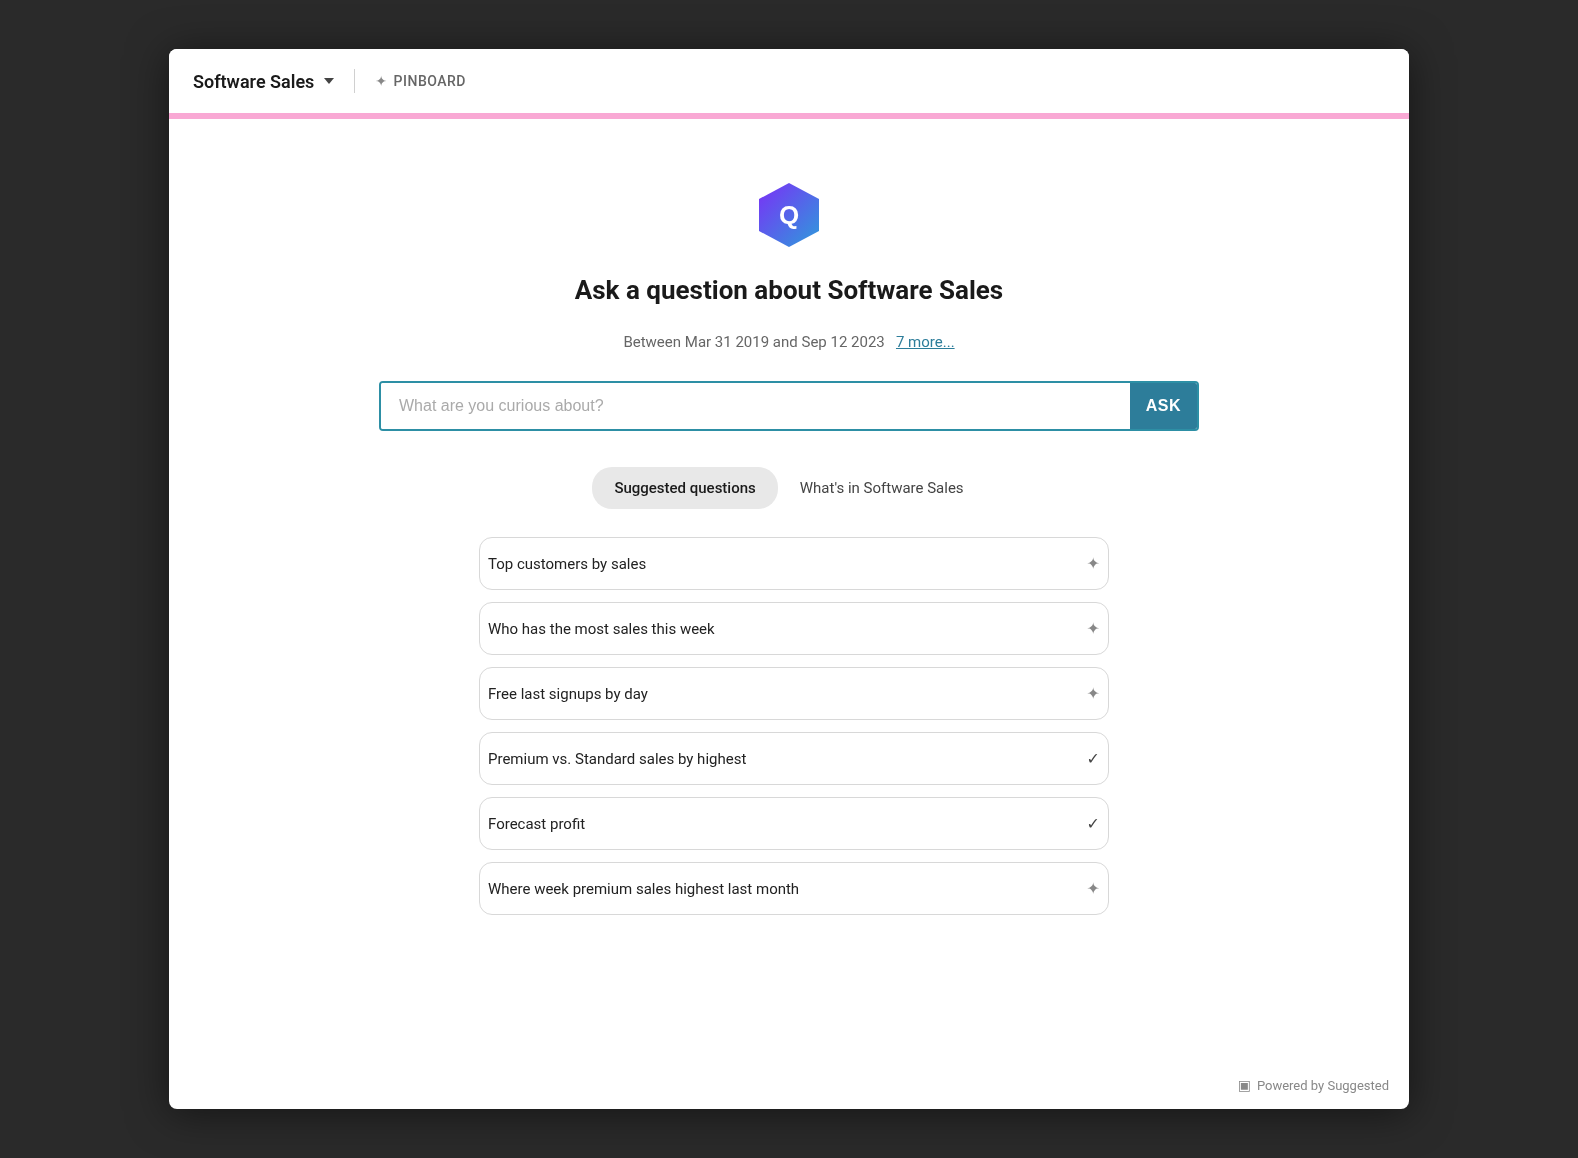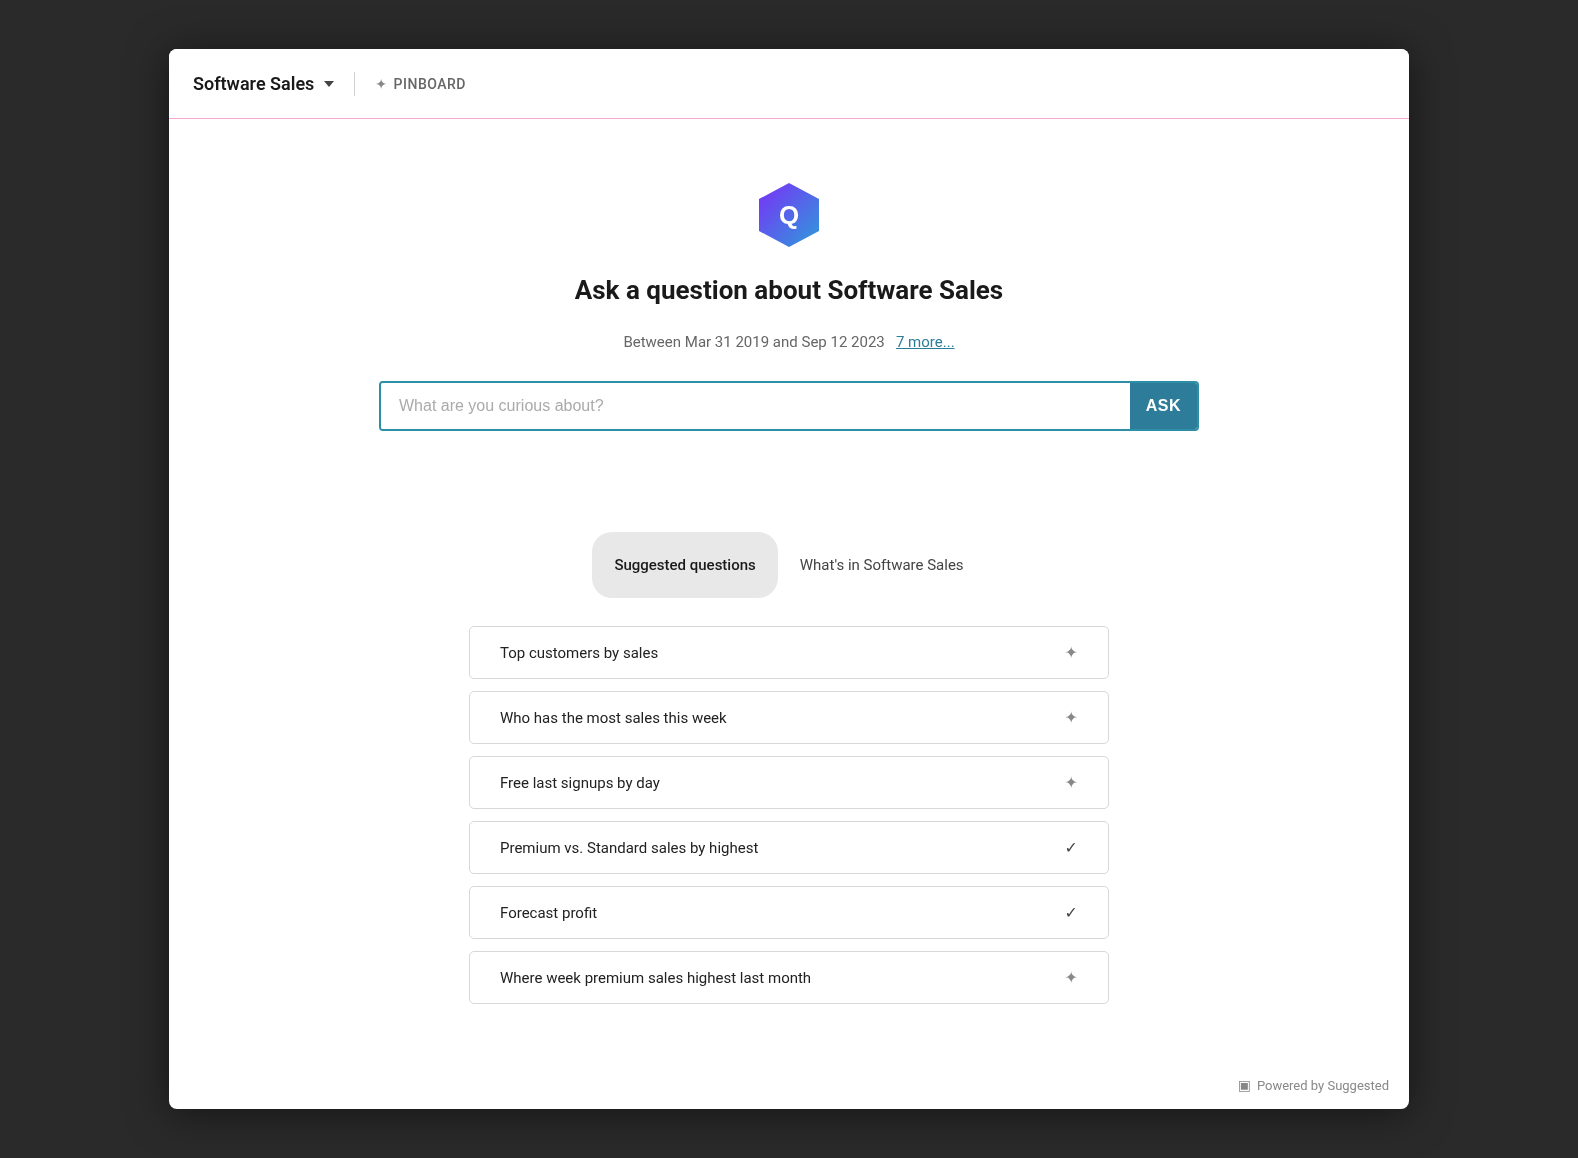--- a/index.html
+++ b/index.html
@@ -25,21 +25,21 @@
       overflow: hidden;
       display: flex;
       flex-direction: column;
       box-shadow: 0 4px 40px rgba(0,0,0,0.5);
     }
 
     .topbar {
       display: flex;
       align-items: center;
       padding: 16px 24px;
-      border-bottom: 1px solid #f9a8d4;
+      border-bottom: 6px solid #f9a8d4;
       background: #ffffff;
       height: 70px;
     }
 
     .topbar-title {
       display: flex;
       align-items: center;
       font-size: 18px;
       font-weight: 600;
       color: #1a1a1a;
@@ -104,21 +104,21 @@
       text-decoration: underline;
       cursor: pointer;
     }
 
     .search-container {
       width: 820px;
       display: flex;
       border: 2px solid #2d8fa5;
       border-radius: 4px;
       overflow: hidden;
-      margin-bottom: 56px;
+      margin-bottom: 36px;
     }
 
     .search-input {
       flex: 1;
       border: none;
       outline: none;
       padding: 14px 18px;
       font-size: 16px;
       color: #333;
       background: #fff;
@@ -140,51 +140,51 @@
     }
 
     .tabs-container {
       display: flex;
       align-items: center;
       gap: 0;
       margin-bottom: 28px;
     }
 
     .tab {
-      padding: 24px 22px;
+      padding: 12px 22px;
       font-size: 15px;
       cursor: pointer;
       border-radius: 20px;
       color: #444;
-      margin-top: 45px;
     }
 
     .tab.active {
       background: #e8e8e8;
       color: #1a1a1a;
       font-weight: 500;
     }
 
     .questions-list {
       width: 640px;
       display: flex;
       flex-direction: column;
       gap: 12px;
     }
 
     .question-item {
       display: flex;
       align-items: center;
       justify-content: space-between;
-      padding: 16px 30px;
+      padding: 16px 8px;
       border: 1px solid #d8d8d8;
-      border-radius: 5px;
+      border-radius: 13px;
       cursor: pointer;
       background: #fff;
       transition: background 0.15s;
+      margin-left: 10px;
     }
 
     .question-text {
       font-size: 15px;
       color: #222;
     }
 
     .question-icon {
       font-size: 16px;
       color: #888;

